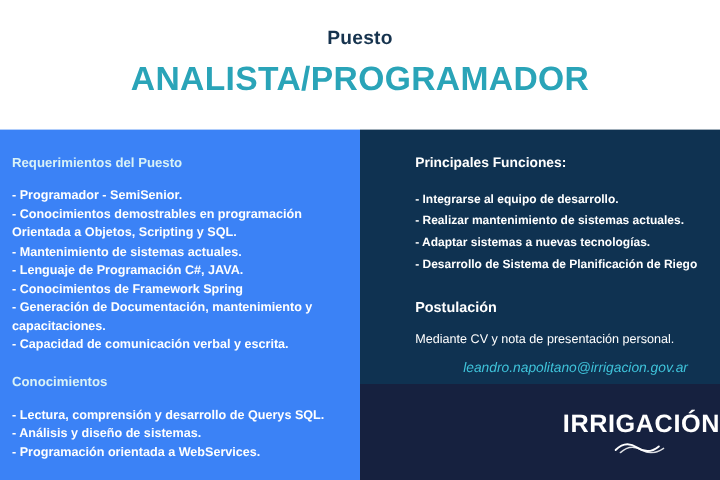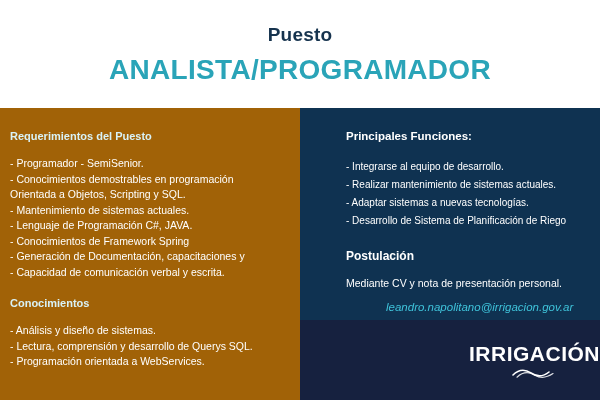--- a/index.html
+++ b/index.html
@@ -20,40 +20,40 @@
   .header {
     position: absolute;
     left: 0; top: 0;
     width: 600px;
     height: 108px;
     background: #ffffff;
     text-align: center;
   }
   .header-kicker {
     margin-top: 24px;
-    font-size: 19px;
+    font-size: 16px;
     font-weight: bold;
     color: #16334e;
     letter-spacing: 0.2px;
   }
   .header-title {
     margin-top: 8px;
     font-size: 28px;
     font-weight: bold;
     color: #2aa4b8;
     letter-spacing: 0.3px;
   }
 
   
   .panel-left {
     position: absolute;
     left: 0; top: 108px;
     width: 300px;
     height: 292px;
-    background: #a16207;
+    background: #3b82f6;
     color: #ffffff;
     padding: 22px 18px 0 10px;
   }
   .panel-right {
     position: absolute;
     left: 300px; top: 108px;
     width: 300px;
     height: 212px;
     background: #0f3251;
     color: #ffffff;
@@ -71,21 +71,21 @@
   }
 
   .section-title {
     font-size: 11px;
     font-weight: bold;
     color: #d9f2f6;
     margin-bottom: 14px;
   }
   .section-title.sub { margin-top: 18px; }
 
-  ul.bullets { list-style: none; }
+  ul.bullets { list-style: none; font-weight: bold; }
   ul.bullets li {
     font-size: 10.5px;
     line-height: 14.5px;
     color: #ffffff;
     margin-bottom: 1px;
   }
 
   .panel-right .section-title {
     font-size: 11.5px;
     color: #ffffff;
@@ -141,27 +141,28 @@
 
   <div class="panel-left">
     <div class="section-title">Requerimientos del Puesto</div>
     <ul class="bullets">
       <li>- Programador - SemiSenior.</li>
       <li>- Conocimientos demostrables en programación</li>
       <li>Orientada a Objetos, Scripting y SQL.</li>
       <li>- Mantenimiento de sistemas actuales.</li>
       <li>- Lenguaje de Programación C#, JAVA.</li>
       <li>- Conocimientos de Framework Spring</li>
-      <li>- Generación de Documentación, capacitaciones y</li>
+      <li>- Generación de Documentación, mantenimiento y</li>
+      <li>capacitaciones.</li>
       <li>- Capacidad de comunicación verbal y escrita.</li>
     </ul>
     <div class="section-title sub">Conocimientos</div>
     <ul class="bullets">
+      <li>- Lectura, comprensión y desarrollo de Querys SQL.</li>
       <li>- Análisis y diseño de sistemas.</li>
-      <li>- Lectura, comprensión y desarrollo de Querys SQL.</li>
       <li>- Programación orientada a WebServices.</li>
     </ul>
   </div>
 
   <div class="panel-right">
     <div class="section-title">Principales Funciones:</div>
     <ul class="bullets">
       <li>- Integrarse al equipo de desarrollo.</li>
       <li>- Realizar mantenimiento de sistemas actuales.</li>
       <li>- Adaptar sistemas a nuevas tecnologías.</li>

